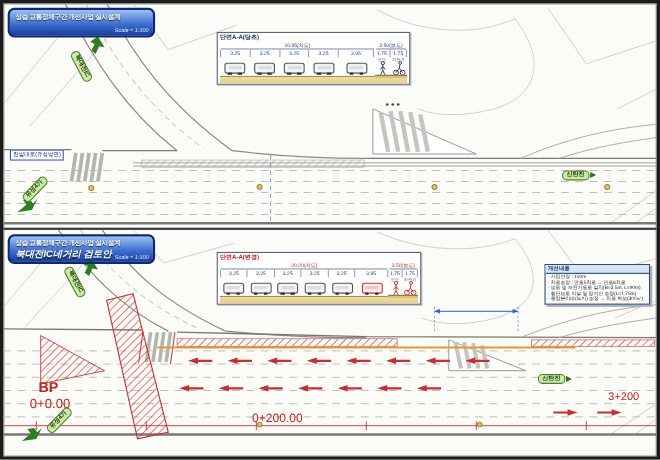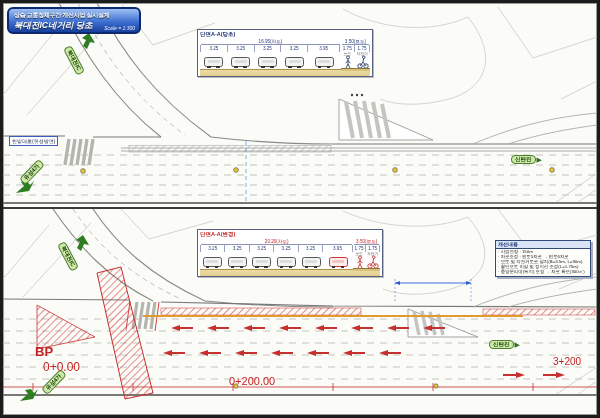--- a/index.html
+++ b/index.html
@@ -122,21 +122,20 @@
         <circle cx="349" cy="92" r="1.2"></circle>
           <circle cx="354" cy="92" r="1.2"></circle>
           <circle cx="359" cy="92" r="1.2"></circle>
       </g>
       <path d="M86,30 l6,10 l-5,-1 l-3,7 l-4,-3 l3,-6 l-4,-2 z" fill="#2e7d22"></path>
       <path d="M26,188 l-13,2 l8,-7 l-3,-4 l6,-1 l3,4 l4,-4 z" fill="#2e7d22"></path>
     </svg>
 
     <div class="titlebox">
       <div class="tb1">상습 교통정체구간 개선사업 실시설계</div>
-      <div class="tb2">북대전IC네거리 당초</div>
       <div class="tbscale">Scale = 1:300</div>
     </div>
 
     <div class="secbox p1">
       <div class="sec-title">단면A-A(당초)</div>
       <div class="dimrow">
         <div class="tot" style="flex:16.95 1 0%">16.95(차도)</div>
         <div class="tot" style="flex:3.5 1 0%">3.50(보도)</div>
       </div>
       <div class="lanerow">
@@ -283,20 +282,25 @@
         <path d="M392,74 l5,-2 l0,4 z M468,74 l-5,-2 l0,4 z" fill="#2b5cd8" stroke="none"></path>
       </g>
       <g fill="#e6c234" stroke="#555" stroke-width="0.6">
         <circle cx="233" cy="177" r="2.2"></circle>
           <circle cx="433" cy="177" r="2.2"></circle>
       </g>
       <path d="M80,26 l6,10 l-5,-1 l-3,7 l-4,-3 l3,-6 l-4,-2 z" fill="#2e7d22"></path>
       <path d="M30,190 l-13,2 l8,-7 l-3,-4 l6,-1 l3,4 l4,-4 z" fill="#2e7d22"></path>
     </svg>
 
+    <div class="titlebox">
+      <div class="tb1">상습 교통정체구간 개선사업 실시설계</div>
+      <div class="tb2">북대전IC네거리 검토안</div>
+      <div class="tbscale">Scale = 1:300</div>
+    </div>
 
     <div class="secbox p2 red">
       <div class="sec-title">단면A-A(변경)</div>
       <div class="dimrow">
         <div class="tot" style="flex:20.2 1 0%">20.20(차도)</div>
         <div class="tot" style="flex:3.5 1 0%">3.50(보도)</div>
       </div>
       <div class="lanerow">
         <div class="lane" style="flex:3.25 1 0%">3.25</div>
         <div class="lane" style="flex:3.25 1 0%">3.25</div>
@@ -366,18 +370,18 @@
       <span class="arr">▶</span>
     </div>
     <div class="pill" style="left:62px;top:32px;transform:rotate(62deg);transform-origin:left top;">
       <span class="lab">북대전IC</span>
     </div>
     <div class="pill" style="left:38px;top:180px;transform:rotate(-46deg);transform-origin:left top;">
       <span class="lab">유성4가</span>
     </div>
 
     <div class="sta" style="left:32px;top:136px;font-size:13px;font-weight:bold;">BP</div>
-    <div class="sta" style="left:40px;top:152px;font-size:12px;">0+0.00</div>
+    <div class="sta" style="left:24px;top:152px;font-size:12px;">0+0.00</div>
     <div class="sta" style="left:226px;top:167px;font-size:11px;">0+200.00</div>
     <div class="sta" style="left:550px;top:148px;font-size:10px;">3+200</div>
   </div>
 
 </div>
 
 </body></html>

